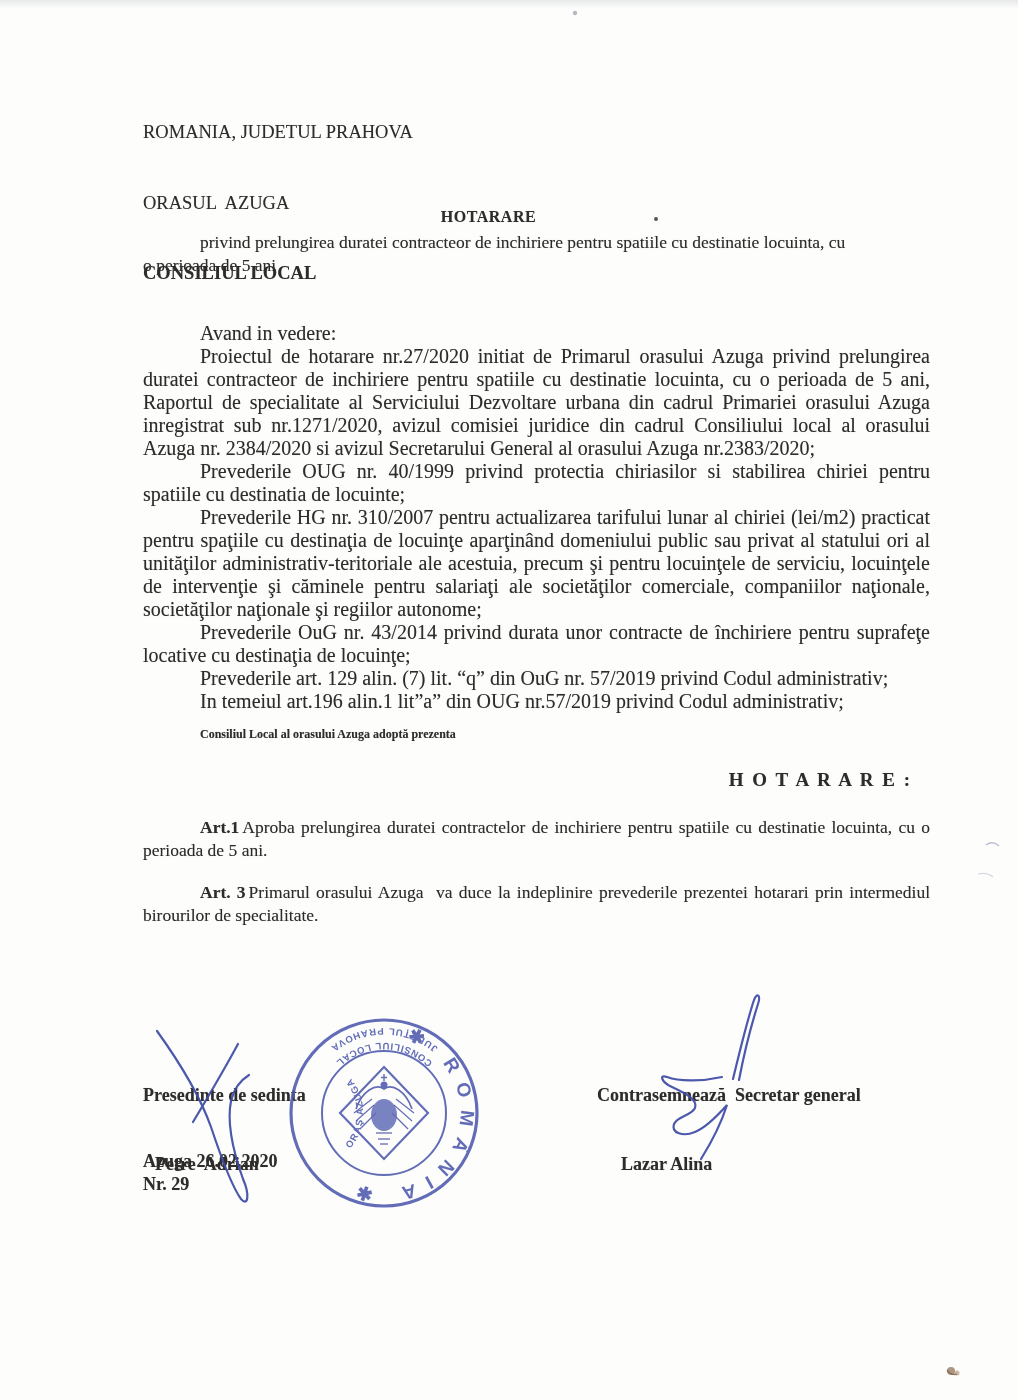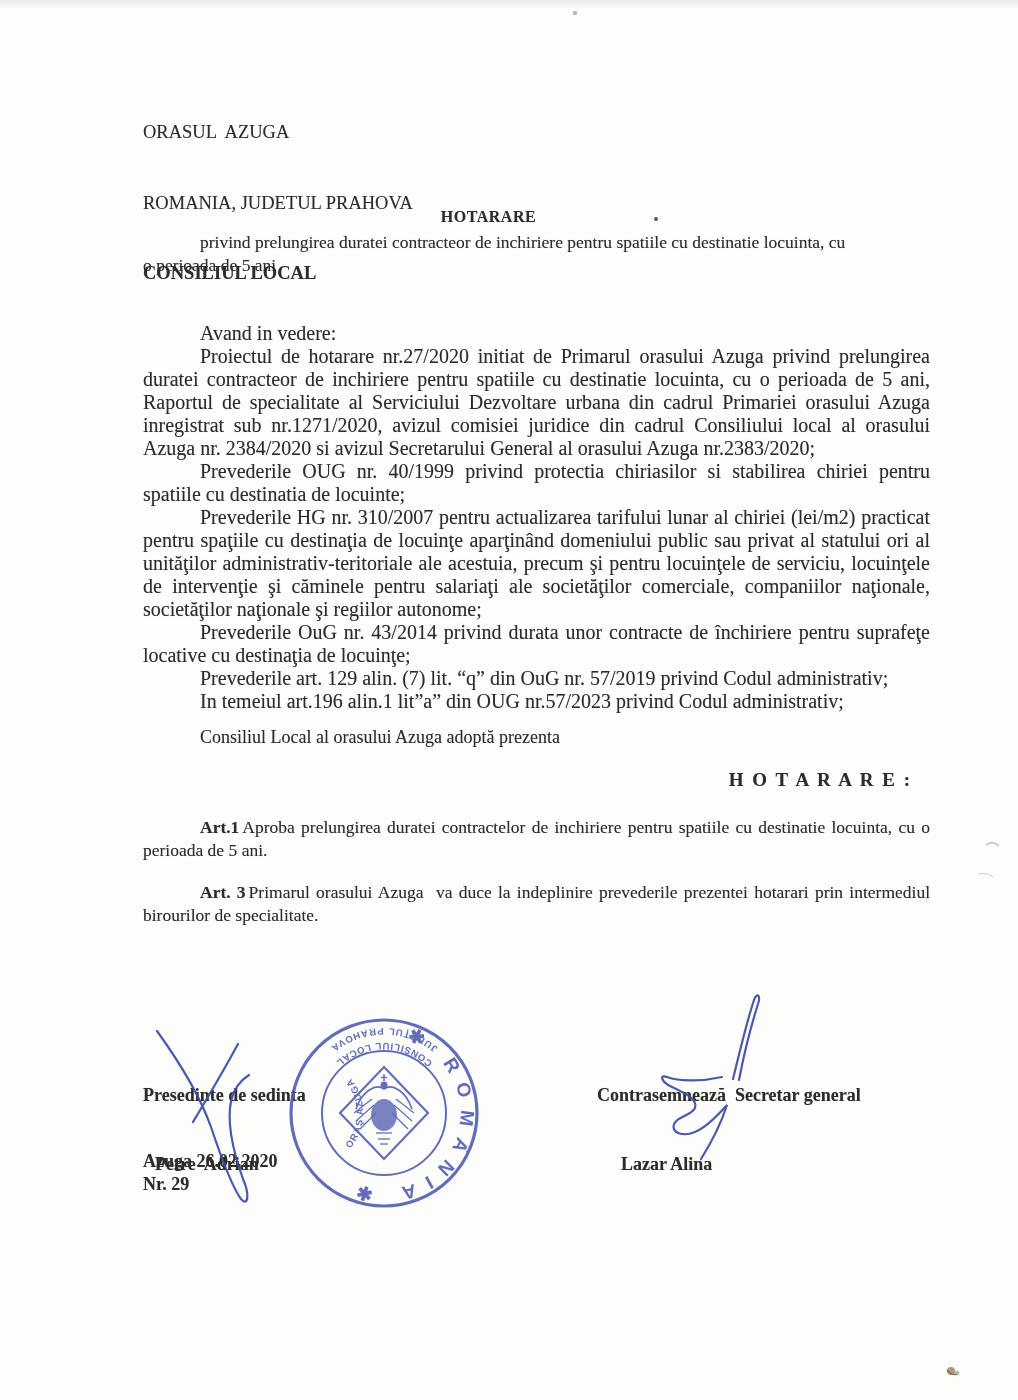--- a/index.html
+++ b/index.html
@@ -32,21 +32,21 @@
   .subtitle-line1{padding-left:57px;}
   .subtitle-line2{padding-left:0;}
   .preamble{
     position:absolute;left:143px;top:322px;width:787px;
     font-size:20px;line-height:23px;text-align:justify;
   }
   .preamble p{margin:0;text-indent:57px;white-space:pre-wrap;}
   .preamble .intro{text-align:left;}
   .adoption{
     position:absolute;left:200px;top:727px;
-    font-size:18px;font-weight:400;
+    font-size:12px;font-weight:700;
   }
   .decision-heading{
     position:absolute;left:143px;top:769px;width:787px;
     text-align:right;font-weight:700;font-size:19px;letter-spacing:2px;
     margin-right:36px;transform:translateX(-18px);
   }
   .articles{
     position:absolute;left:143px;top:816px;width:787px;
     font-size:17.5px;line-height:23px;text-align:justify;
   }
@@ -75,39 +75,39 @@
     position:absolute;left:0;top:0;width:1018px;height:1400px;
     pointer-events:none;
   }
 </style>
 </head>
 <body>
 
 <div class="scan-edge"></div>
 
 <div class="header soft">
+  <div>ROMANIA, JUDETUL PRAHOVA</div>
   <div>ORASUL  AZUGA</div>
-  <div>ROMANIA, JUDETUL PRAHOVA</div>
   <div class="b">CONSILIUL LOCAL</div>
 </div>
 
 <div class="title-block soft">
   <div class="title-heading">HOTARARE</div>
   <div class="subtitle-line1">privind prelungirea duratei contracteor de inchiriere pentru spatiile cu destinatie locuinta, cu</div>
   <div class="subtitle-line2">o perioada de 5 ani</div>
 </div>
 
 <div class="preamble soft">
   <p class="intro">Avand in vedere:</p>
   <p>Proiectul de hotarare nr.27/2020 initiat de Primarul orasului Azuga privind prelungirea duratei contracteor de inchiriere pentru spatiile cu destinatie locuinta, cu o perioada de 5 ani, Raportul de specialitate al Serviciului Dezvoltare urbana din cadrul Primariei orasului Azuga inregistrat sub nr.1271/2020, avizul comisiei juridice din cadrul Consiliului local al orasului Azuga nr. 2384/2020 si avizul Secretarului General al orasului Azuga nr.2383/2020;</p>
   <p>Prevederile OUG nr. 40/1999 privind protectia chiriasilor si stabilirea chiriei pentru spatiile cu destinatia de locuinte;</p>
   <p>Prevederile HG nr. 310/2007 pentru actualizarea tarifului lunar al chiriei (lei/m2) practicat pentru spaţiile cu destinaţia de locuinţe aparţinând domeniului public sau privat al statului ori al unităţilor administrativ-teritoriale ale acestuia, precum şi pentru locuinţele de serviciu, locuinţele de intervenţie şi căminele pentru salariaţi ale societăţilor comerciale, companiilor naţionale, societăţilor naţionale şi regiilor autonome;</p>
   <p>Prevederile OuG nr. 43/2014 privind durata unor contracte de închiriere pentru suprafeţe locative cu destinaţia de locuinţe;</p>
   <p>Prevederile art. 129 alin. (7) lit. “q” din OuG nr. 57/2019 privind Codul administrativ;</p>
-  <p>In temeiul art.196 alin.1 lit”a” din OUG nr.57/2023 privind Codul administrativ;</p>
+  <p>In temeiul art.196 alin.1 lit”a” din OUG nr.57/2019 privind Codul administrativ;</p>
 </div>
 
 <div class="adoption soft">Consiliul Local al orasului Azuga adoptă prezenta</div>
 
 <div class="decision-heading soft">H O T A R A R E :</div>
 
 <div class="articles soft">
   <p><span class="art-label">Art.1</span><span class="art-text">Aproba prelungirea duratei contractelor de inchiriere pentru spatiile cu destinatie locuinta, cu o perioada de 5 ani.</span></p>
   <p><span class="art-label">Art. 3</span><span class="art-text">Primarul orasului Azuga  va duce la indeplinire prevederile prezentei hotarari prin intermediul birourilor de specialitate.</span></p>
 </div>

